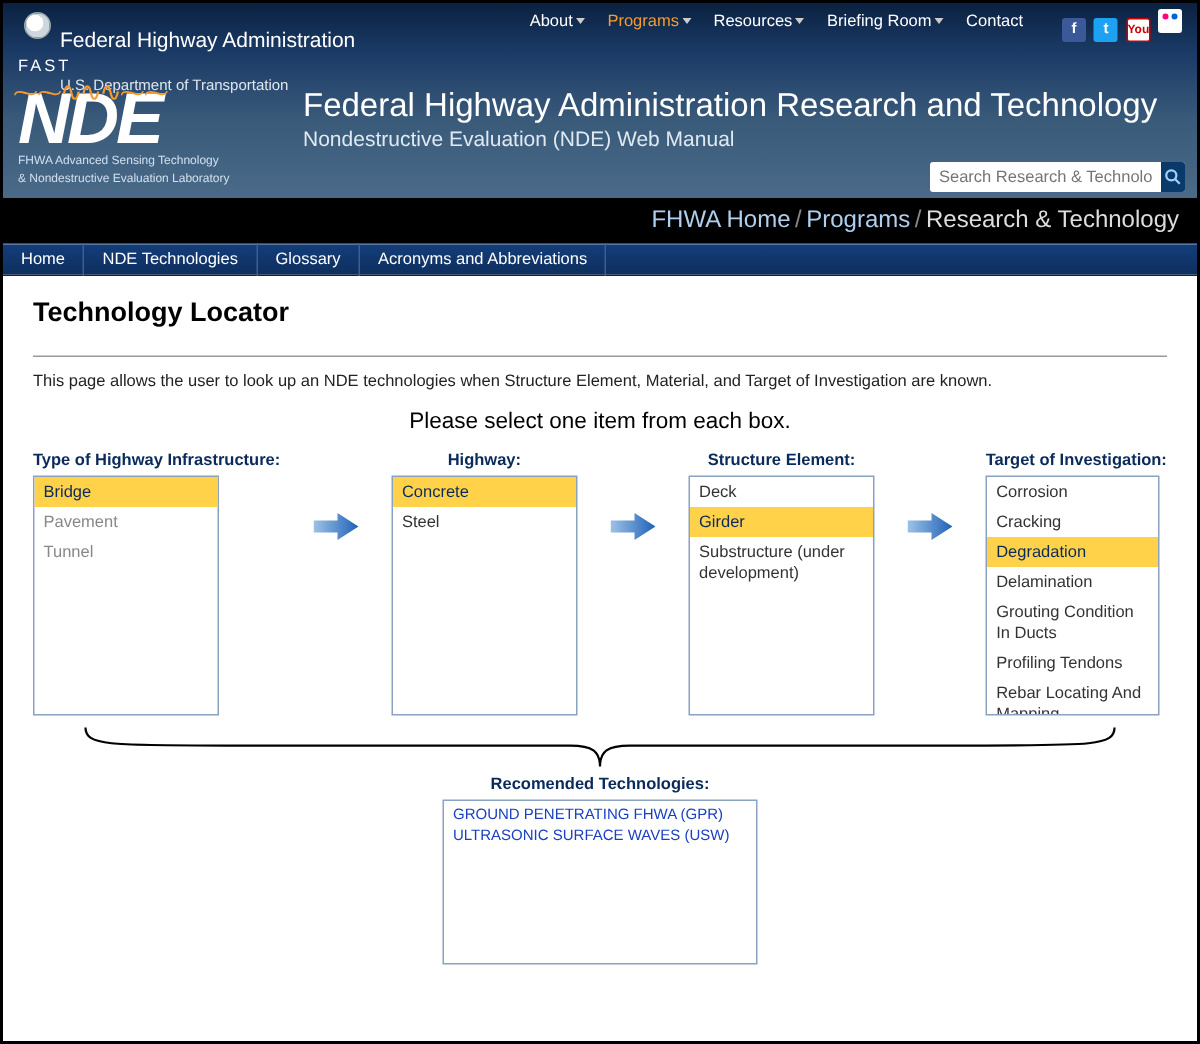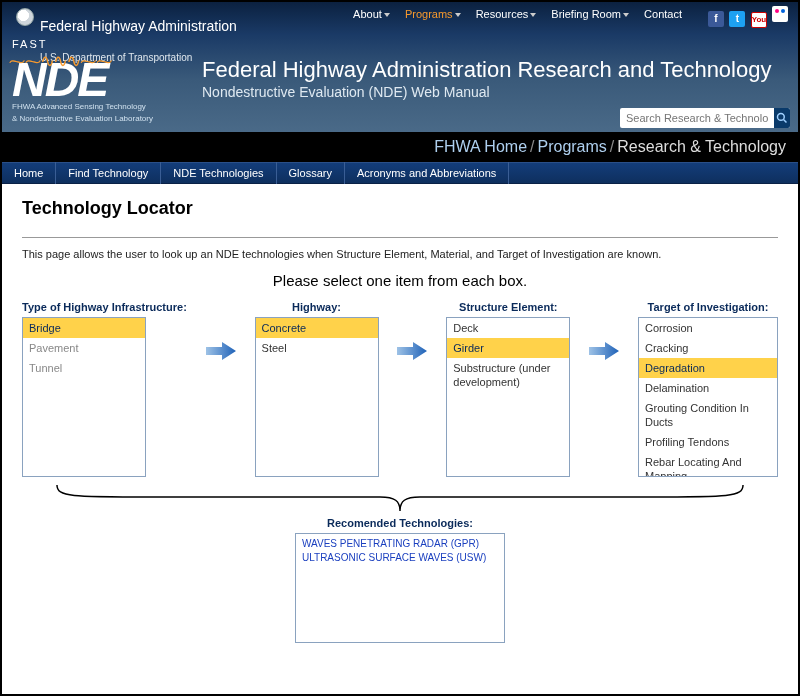--- a/index.html
+++ b/index.html
@@ -67,21 +67,21 @@
   .content { padding: 14px 20px 0 20px; }
   h1.loc { font-size:18px; font-weight:bold; color:#000; margin-bottom:18px; }
   .rule { border-bottom:1px solid #999; margin-bottom:10px; }
   .intro { font-size:11px; color:#222; margin-bottom:12px; }
   .instruct { text-align:center; font-size:15px; margin-bottom:12px; }
 
   .cols { display:flex; align-items:flex-start; justify-content:space-between; }
   .col { text-align:center; }
   .col .h { font-size:11px; font-weight:bold; color:#0a2a5a; margin-bottom:4px; }
   .listbox {
-    width:140px; height:160px; border:1px solid #8aa2bf; background:#fff; text-align:left;
+    width:116px; height:160px; border:1px solid #8aa2bf; background:#fff; text-align:left;
     font-size:11px; overflow:hidden;
   }
   .listbox.sm { width:124px; }
   .listbox .item { padding:3px 6px; color:#333; cursor:pointer; line-height:14px; }
   .listbox .item.dim { color:#888; }
   .listbox .item.sel { background:#ffd24a; color:#0a2a5a; }
 
   .arrow { width:34px; display:flex; align-items:center; justify-content:center; padding-top:40px; }
   .arrow svg { width:30px; height:20px; }
   .arrow-fill { fill:url(#ag); }
@@ -142,21 +142,20 @@
   </div>
 
   <div class="dark">
     <div class="breadcrumb">
       <a href="#">FHWA Home</a><span class="sep">/</span><a href="#">Programs</a><span class="sep">/</span><span>Research &amp; Technology</span>
     </div>
   </div>
 
   <div class="localnav">
     <a href="#">Home</a>
-    <a href="#">Find Technology</a>
     <a href="#">NDE Technologies</a>
     <a href="#">Glossary</a>
     <a href="#">Acronyms and Abbreviations</a>
   </div>
 
   <div class="content">
     <h1 class="loc">Technology Locator</h1>
     <div class="rule"></div>
     <div class="intro">This page allows the user to look up an NDE technologies when Structure Element, Material, and Target of Investigation are known.</div>
     <div class="instruct">Please select one item from each box.</div>
@@ -234,19 +233,19 @@
 
     <div class="bracket">
       <svg viewBox="0 0 700 30" preserveAspectRatio="none">
         <path d="M5 2 C5 14 20 14 100 14 L330 14 C345 14 350 18 350 28 C350 18 355 14 370 14 L600 14 C680 14 695 14 695 2" fill="none" stroke="#000" stroke-width="1.5"></path>
       </svg>
     </div>
 
     <div class="rec">
       <div class="h">Recomended Technologies:</div>
       <div class="recbox">
-        <div class="r">WAVES PENETRATING RADAR (GPR)</div>
+        <div class="r">GROUND PENETRATING FHWA (GPR)</div>
         <div class="r">ULTRASONIC SURFACE WAVES (USW)</div>
       </div>
     </div>
 
   </div>
 </div>
 
 </body></html>

